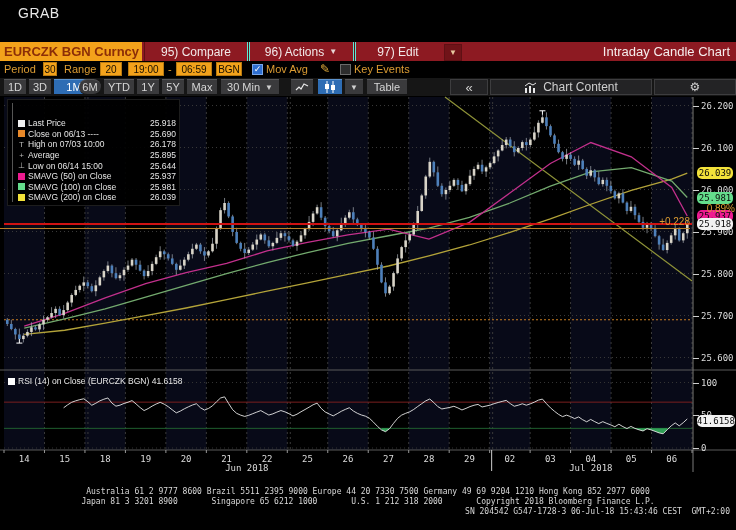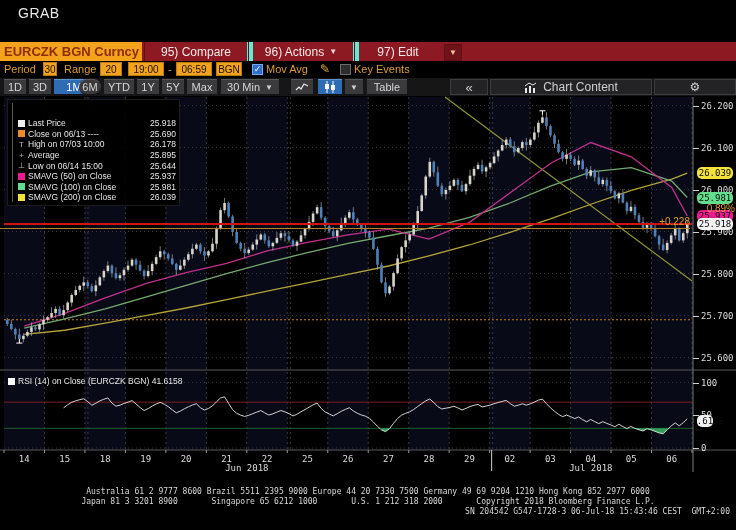--- a/index.html
+++ b/index.html
@@ -3,21 +3,21 @@
 <meta charset="utf-8">
 <style>
   html,body{margin:0;padding:0;background:#000;}
   #screen{position:relative;width:736px;height:530px;background:#000;overflow:hidden;
           font-family:"Liberation Sans",sans-serif;-webkit-font-smoothing:none;}
   
   #grab{position:absolute;left:18px;top:5px;color:#e8e8e8;font-size:14px;letter-spacing:.5px;}
   
   #redbar{position:absolute;left:0;top:42px;width:736px;height:19px;background:#8d1a22;}
   .redseg{position:absolute;top:0;height:19px;display:flex;align-items:center;justify-content:center;
-          color:#f2e9e9;font-size:12px;border-left:1px solid #5f1014;border-right:6px solid #5eead4;}
+          color:#f2e9e9;font-size:12px;border-left:1px solid #5f1014;border-right:3px solid #5eead4;}
   #sec-box{position:absolute;left:0;top:0;width:142px;height:19px;background:#f3a21b;color:#8c2e07;
            font-size:13px;font-weight:bold;display:flex;align-items:center;padding-left:4px;box-sizing:border-box;}
   #chart-title{position:absolute;right:6px;top:0;height:19px;display:flex;align-items:center;color:#f5eded;font-size:13px;}
   .dd-arrow{font-size:8px;margin-left:5px;color:#e8d7d7;}
   #edit-dd{position:absolute;left:444px;top:2px;width:16px;height:15px;background:#701318;color:#e8c9a0;
            font-size:8px;display:flex;align-items:center;justify-content:center;border:1px solid #5f1014;}
   
   #setrow{position:absolute;left:0;top:61px;width:736px;height:17px;background:#000;}
   .amberlbl{position:absolute;top:2px;color:#dd9d33;font-size:11px;}
   .orangebox{position:absolute;top:1px;height:14px;background:#f3a21b;color:#1a1000;font-size:10px;
@@ -74,20 +74,21 @@
       <span>95) Compare</span>
     </div>
     <div class="redseg" style="left:248px;width:104px;">
       <span>96) Actions</span>
       <span class="dd-arrow">▼</span>
     </div>
     <div class="redseg" style="left:354px;width:86px;border-right:none;">
       <span>97) Edit</span>
     </div>
     <div id="edit-dd">▼</div>
+    <div id="chart-title">Intraday Candle Chart</div>
   </div>
 
   <div id="setrow">
     <span class="amberlbl" style="left:4px;">Period</span>
     <span class="orangebox" style="left:43px;width:14px;">30</span>
     <span class="amberlbl" style="left:64px;">Range</span>
     <span class="orangebox" style="left:100px;width:22px;">20</span>
     <span class="orangebox" style="left:128px;width:36px;">19:00</span>
     <span class="amberlbl" style="left:168px;">-</span>
     <span class="orangebox" style="left:176px;width:36px;">06:59</span>
@@ -645,21 +646,21 @@
       <div class="ydash" style="top: 286.5px;"></div>
       <div class="ytick" style="top: 281.5px;">100</div>
       <div class="ydash" style="top: 319.25px;"></div>
       <div class="ytick" style="top: 314.25px;">50</div>
       <div class="ydash" style="top: 352px;"></div>
       <div class="ytick" style="top: 347px;">0</div>
       <div class="badge" style="top: 71.18px; background: rgb(243, 226, 58); z-index: 1;">26.039</div>
       <div class="badge" style="top: 95.54px; background: rgb(100, 221, 140); z-index: 1;">25.981</div>
       <div class="badge" style="top: 114.02px; background: rgb(238, 26, 144); z-index: 2;">25.937</div>
       <div class="badge" style="top: 122px; background: rgb(242, 242, 242); z-index: 3;">25.918</div>
-      <div class="badge" style="top: 318.742px; background: rgb(242, 242, 242); width: 16px; z-index: 4;">41.6158</div>
+      <div class="badge" style="top: 318.742px; background: rgb(242, 242, 242); width: 38px; z-index: 4;">41.6158</div>
       <div class="xlab" style="left: 9.23529px; top: 358px;">14</div>
       <div class="xlab" style="left: 49.7059px; top: 358px;">15</div>
       <div class="xlab" style="left: 90.1765px; top: 358px;">18</div>
       <div class="xlab" style="left: 130.647px; top: 358px;">19</div>
       <div class="xlab" style="left: 171.118px; top: 358px;">20</div>
       <div class="xlab" style="left: 211.588px; top: 358px;">21</div>
       <div class="xlab" style="left: 252.059px; top: 358px;">22</div>
       <div class="xlab" style="left: 292.529px; top: 358px;">25</div>
       <div class="xlab" style="left: 333px; top: 358px;">26</div>
       <div class="xlab" style="left: 373.471px; top: 358px;">27</div>

